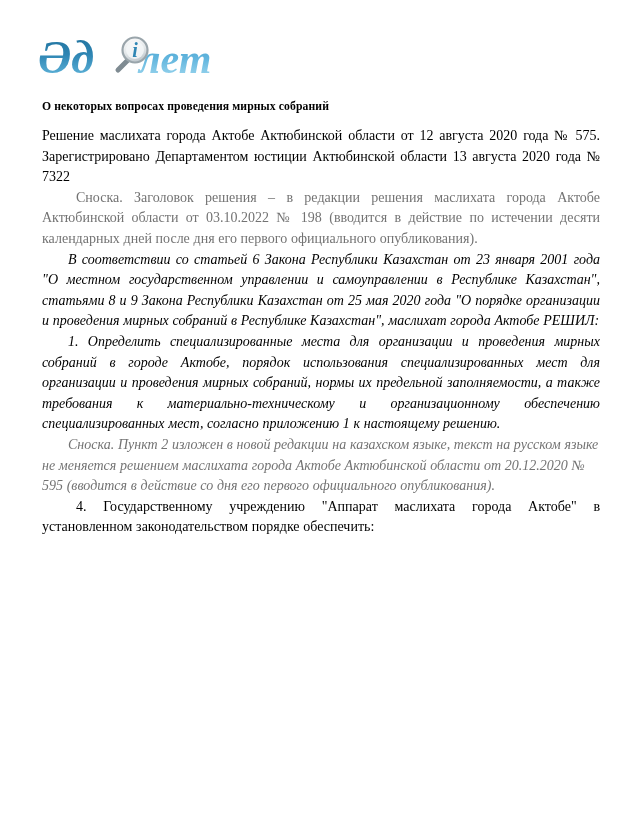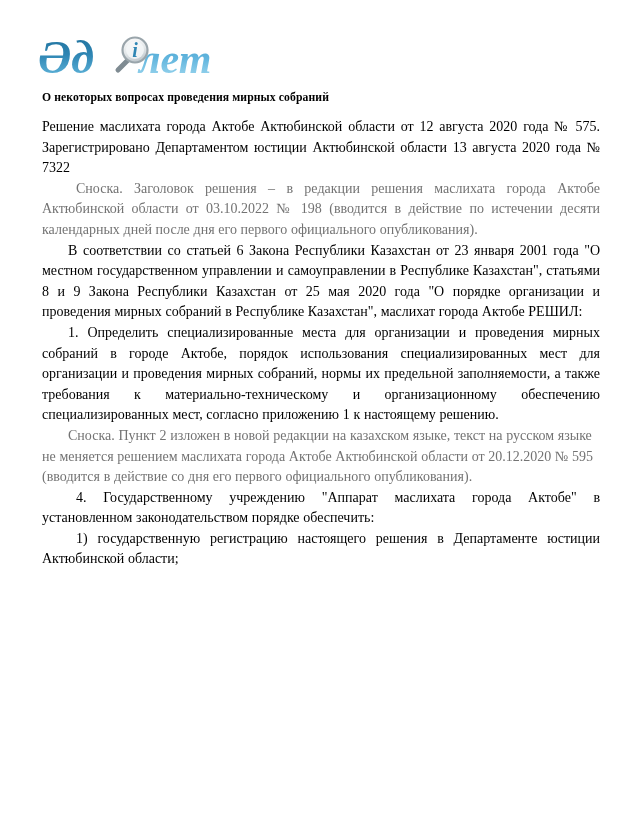--- a/index.html
+++ b/index.html
@@ -41,35 +41,36 @@
     left: 42px;
     top: 86px;
     width: 558px;
   }
 
   .doc-title {
     font-size: 11.7px;
     font-weight: bold;
     line-height: 15px;
     letter-spacing: 0.1px;
-    margin: 4px 0 12px 0;
+    margin: 13px 0 12px 0;
     text-align: left;
   }
 
   p.para {
     margin: 0;
     font-size: 14px;
     line-height: 20.6px;
     text-align: justify;
     text-justify: inter-word;
     word-spacing: 0.2px;
   }
 
   p.indent {
     text-indent: 26px;
+    font-style: italic;
   }
   p.indent-wide {
     text-indent: 34px;
   }
   p.noindent {
     text-indent: 0;
   }
 
   p.red {
     color: #737373;
@@ -129,17 +130,16 @@
 
     <p class="para indent">1. Определить специализированные места для организации и проведения мирных собраний в городе Актобе, порядок использования специализированных мест для организации и проведения мирных собраний, нормы их предельной заполняемости, а также требования к материально-техническому и организационному обеспечению специализированных мест, согласно приложению 1 к настоящему решению.</p>
 
 
     <p class="para red left indent">Сноска. Пункт 2 изложен в новой редакции на казахском языке, текст на русском языке не меняется решением маслихата города Актобе Актюбинской области от 20.12.2020 № 595 (вводится в действие со дня его первого официального опубликования).</p>
 
 
 
     <p class="para indent-wide">4. Государственному учреждению "Аппарат маслихата города Актобе" в установленном законодательством порядке обеспечить:</p>
 
-    <p class="para indent-wide">1) государственную регистрацию настоящего решения в Департаменте юстиции Актюбинской области;</p>
 
 
   </div>
 </div>
 
 </body></html>

